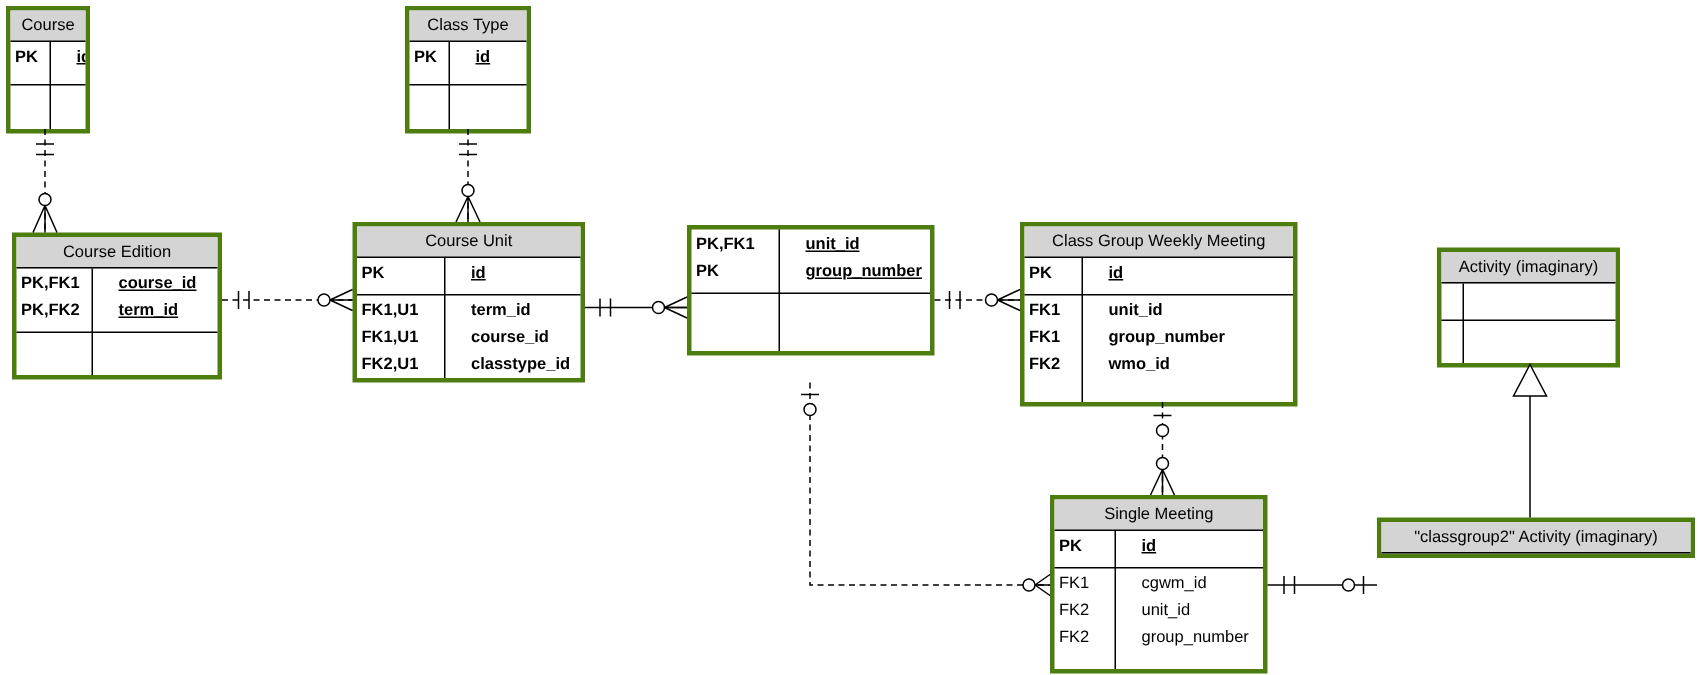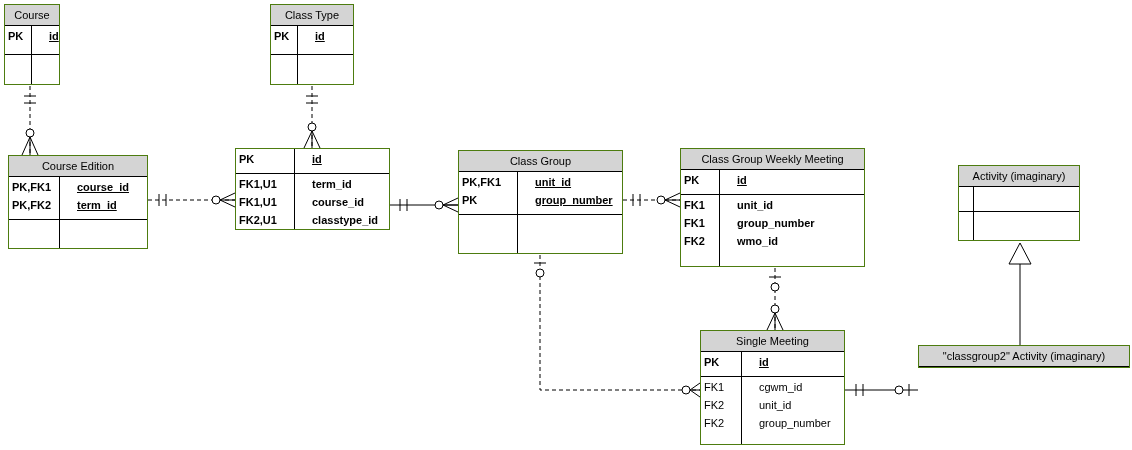--- a/index.html
+++ b/index.html
@@ -8,21 +8,21 @@
     width: 1132px;
     height: 450px;
     background: #ffffff;
     font-family: "Liberation Sans", "DejaVu Sans", sans-serif;
     color: #000;
     overflow: hidden;
   }
   .erd-table {
     position: absolute;
     background: #fff;
-    border: 1px solid #4d7c0f;
+    border: 3px solid #4d7c0f;
     box-sizing: border-box;
     font-size: 11px;
   }
   .t-header {
     height: 20px;
     line-height: 20px;
     background: #d4d4d4;
     border-bottom: 1px solid #000;
     text-align: center;
     white-space: nowrap;
@@ -90,20 +90,21 @@
         <div class="t-row">
           <span class="t-key">PK,FK2</span>
           <span class="t-field u">term_id</span>
         </div>
       </div>
       <div class="t-section t-sep" style="height:29px"></div>
     </div>
   </div>
 
   <div class="erd-table" style="left:235px;top:148px;width:155px;--kw:58px">
+    <div class="t-header">Course Unit</div>
     <div class="t-body">
       <div class="t-divider"></div>
       <div class="t-section" style="height:24px">
         <div class="t-row">
           <span class="t-key">PK</span>
           <span class="t-field u">id</span>
         </div>
       </div>
       <div class="t-section t-sep" style="height:56px">
         <div class="t-row">
@@ -116,21 +117,20 @@
         </div>
         <div class="t-row">
           <span class="t-key">FK2,U1</span>
           <span class="t-field">classtype_id</span>
         </div>
       </div>
     </div>
   </div>
 
   <div class="erd-table" style="left:458px;top:150px;width:165px;--kw:58px">
-    <div class="t-header">Class Group</div>
     <div class="t-body">
       <div class="t-divider"></div>
       <div class="t-section" style="height:42px">
         <div class="t-row">
           <span class="t-key">PK,FK1</span>
           <span class="t-field u">unit_id</span>
         </div>
         <div class="t-row">
           <span class="t-key">PK</span>
           <span class="t-field u">group_number</span>

